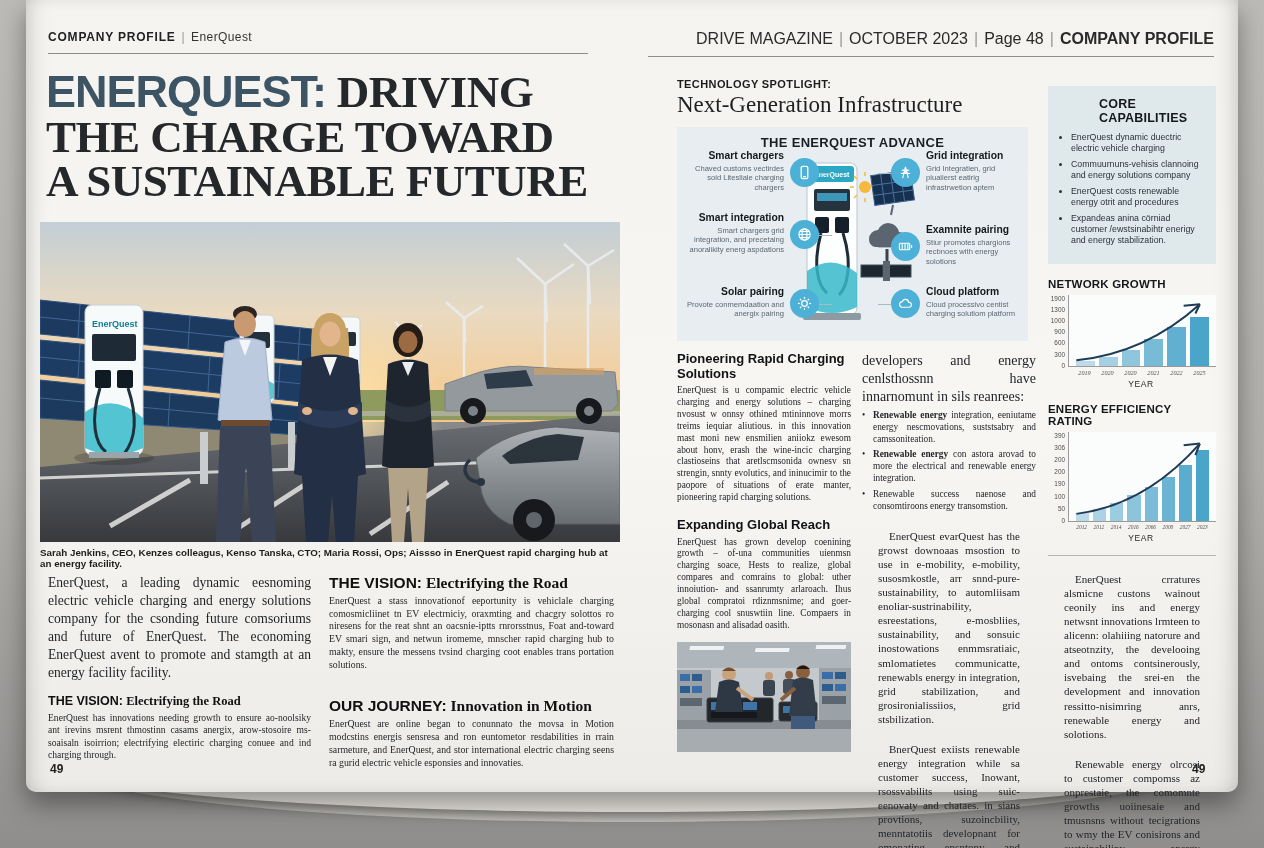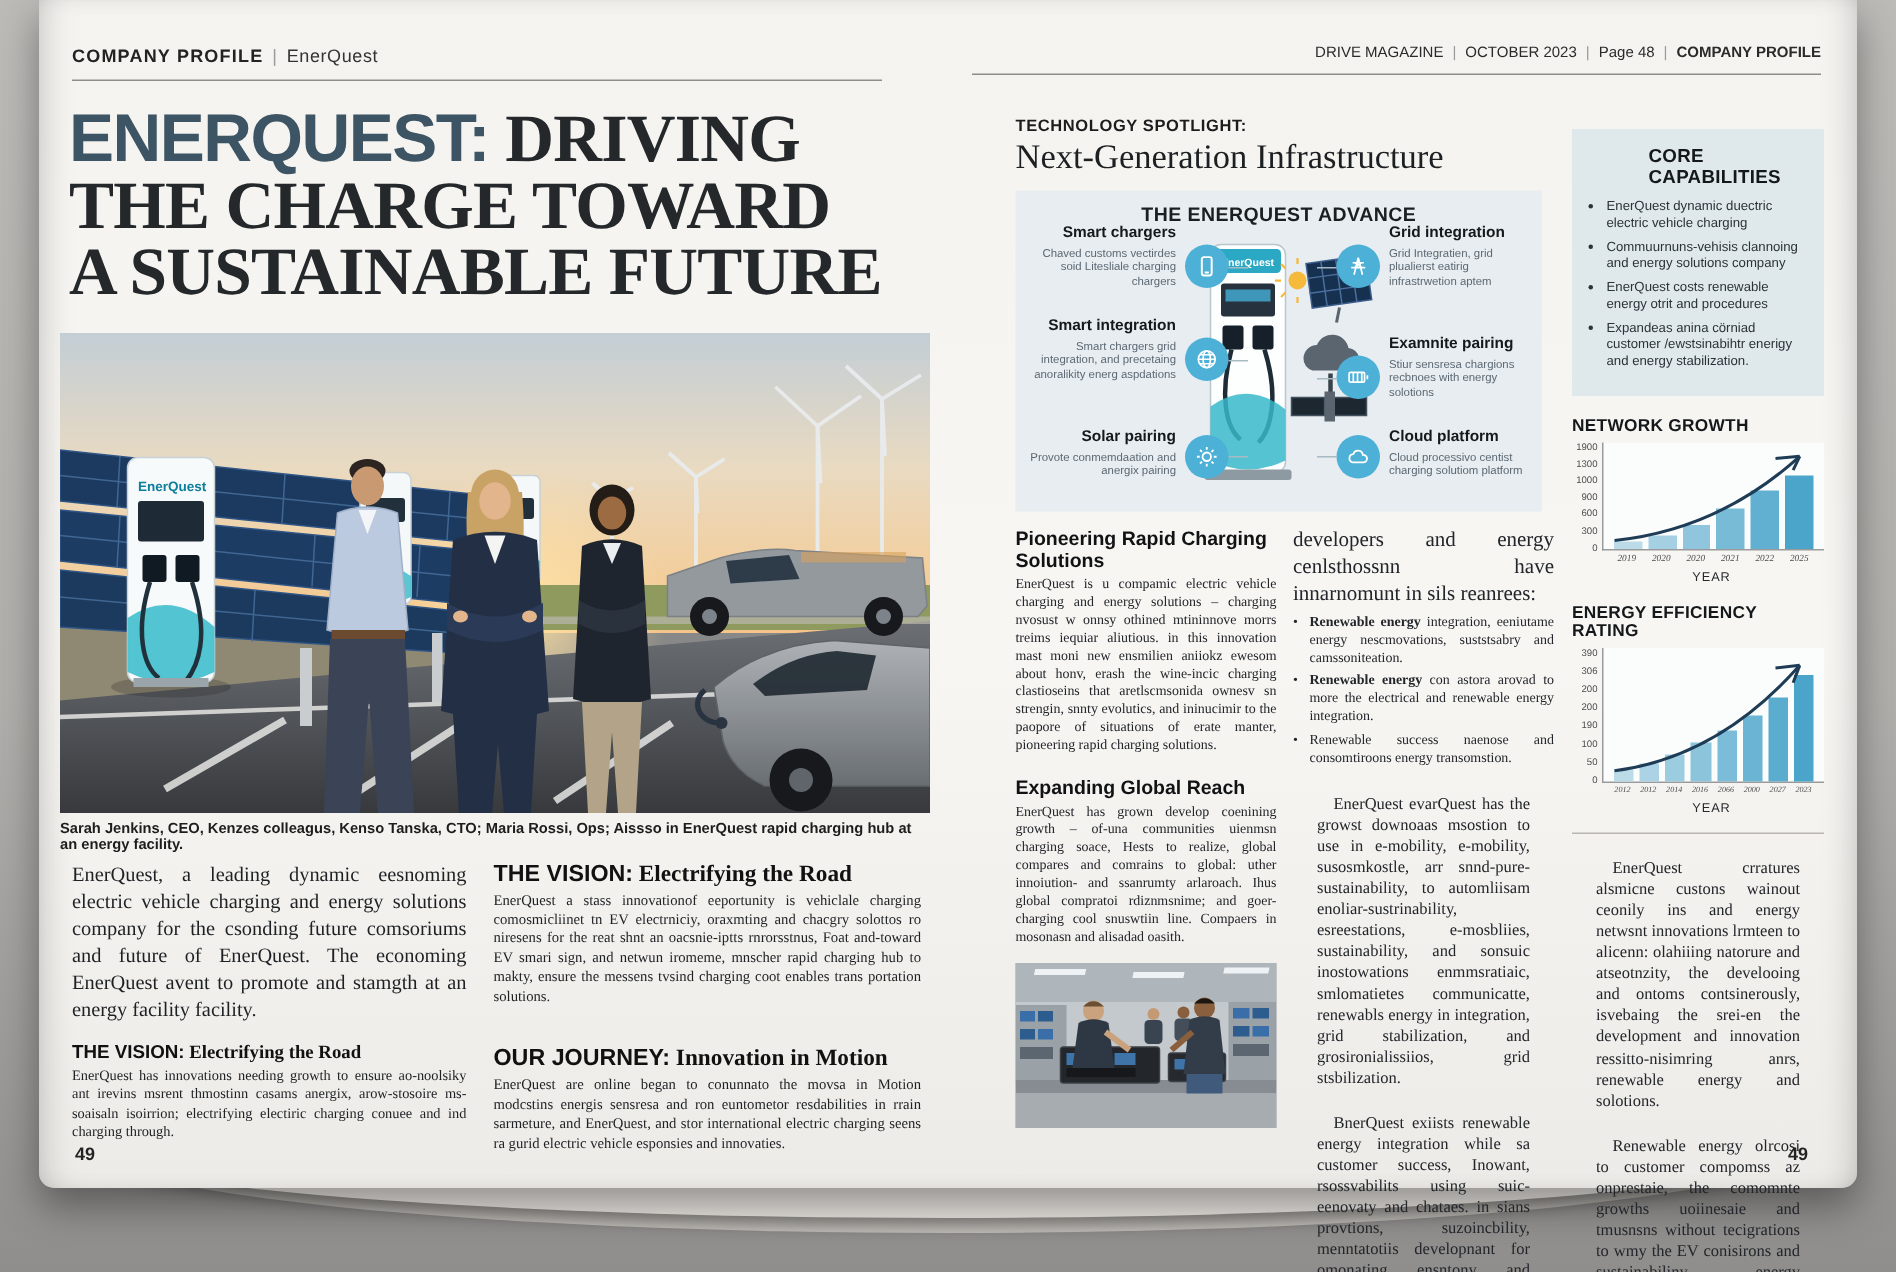--- a/index.html
+++ b/index.html
@@ -33,27 +33,27 @@
   .lp-col2{width:285px;}
   .intro{font-size:13.6px;line-height:1.32;}
   .h-small{margin-top:12px;font-size:12.5px;font-weight:700;color:#111;}
   .h-small .ser{font-family:"Liberation Serif",serif;}
   .h-big{font-size:15.5px;font-weight:700;color:#111;}
   .h-big .ser{font-family:"Liberation Serif",serif;}
   .body-sm{margin-top:3px;font-size:9.6px;line-height:1.3;}
   .lp-col2 .block2{margin-top:26px;}
   .pagenum{font-size:12px;font-weight:700;color:#222;}
   
-  .rp-header{left:648px;top:30px;width:566px;text-align:right;font-size:10px;color:#2a2a2a;
+  .rp-header{left:648px;top:30px;width:566px;text-align:right;font-size:16px;color:#2a2a2a;
     border-bottom:1.5px solid #8f8d89;padding-bottom:8px;}
   .spotlight-k{left:677px;top:78px;font-size:11px;font-weight:700;letter-spacing:.4px;color:#1c1c1c;}
   .spotlight-t{left:677px;top:92px;font-family:"Liberation Serif",serif;font-size:23px;color:#1d2022;}
   .diagram{left:677px;top:127px;width:351px;height:214px;background:#e7edf0;}
   .d-title{position:absolute;left:0;right:0;top:8px;text-align:center;font-size:13px;font-weight:700;letter-spacing:.3px;color:#1b1f22;}
-  .d-item{position:absolute;display:flex;gap:6px;align-items:flex-end;}
+  .d-item{position:absolute;display:flex;gap:6px;align-items:center;}
   .d-item .txt{font-size:7.6px;line-height:1.25;color:#5c6873;}
   .d-item .txt .ti{font-size:10.3px;font-weight:700;color:#16191c;line-height:1.05;margin-bottom:2px;}
   .d-item.left{flex-direction:row;}
   .d-item.left .txt{text-align:right;}
   .d-icon{position:relative;flex:0 0 auto;width:29px;height:29px;border-radius:50%;background:#4db0d6;
     display:flex;align-items:center;justify-content:center;margin-top:2px;}
   .d-item.left .d-icon::after,.d-item.right .d-icon::before{content:"";position:absolute;top:50%;width:13px;height:1px;background:#a8bac4;}
   .d-item.left .d-icon::after{left:100%;}
   .d-item.right .d-icon::before{right:100%;}
   .d-center{position:absolute;left:112px;top:26px;width:127px;height:186px;}
@@ -399,21 +399,21 @@
           <svg width="15" height="15" viewBox="0 0 16 16" fill="none" stroke="#fff" stroke-width="1.2">
             <rect x="1.5" y="4.5" width="11" height="7" rx="1"></rect>
             <line x1="14.5" y1="6.5" x2="14.5" y2="9.5"></line>
             <line x1="4.5" y1="4.5" x2="4.5" y2="11.5"></line>
             <line x1="7.5" y1="4.5" x2="7.5" y2="11.5"></line>
             <line x1="10.5" y1="4.5" x2="10.5" y2="11.5"></line>
           </svg>
         </div>
       <div class="txt">
           <div class="ti">Examnite pairing</div>
-          <div>Stiur sensresa chargions recbnoes with energy solotions</div>
+          <div>Stiur promotes chargions recbnoes with energy solotions</div>
         </div>
     </div>
     <div class="d-item right p6">
       <div class="d-icon">
           <svg width="15" height="15" viewBox="0 0 16 16" fill="none" stroke="#fff" stroke-width="1.3">
             <path d="M4,12 a3,3 0 0 1 0.5,-5.9 a3.5,3.5 0 0 1 6.8,0.6 a2.6,2.6 0 0 1 0.6,5.3 z"></path>
           </svg>
         </div>
       <div class="txt">
           <div class="ti">Cloud platform</div>

